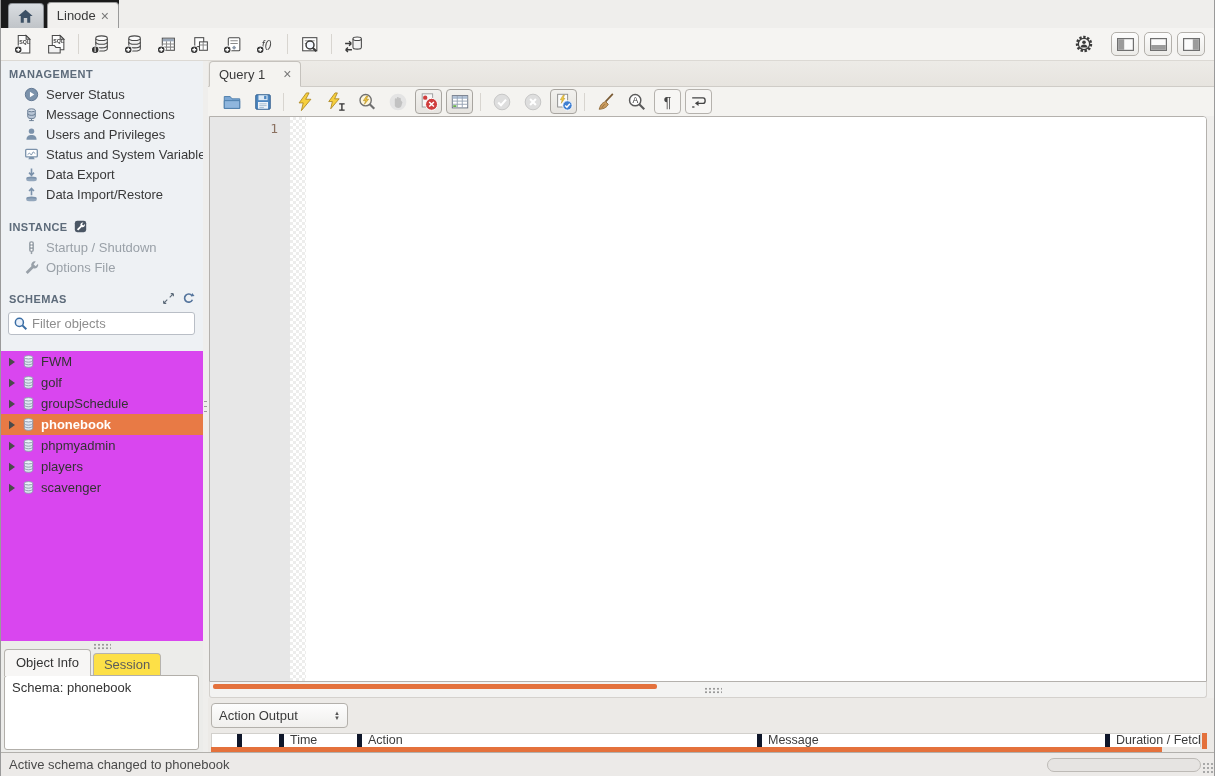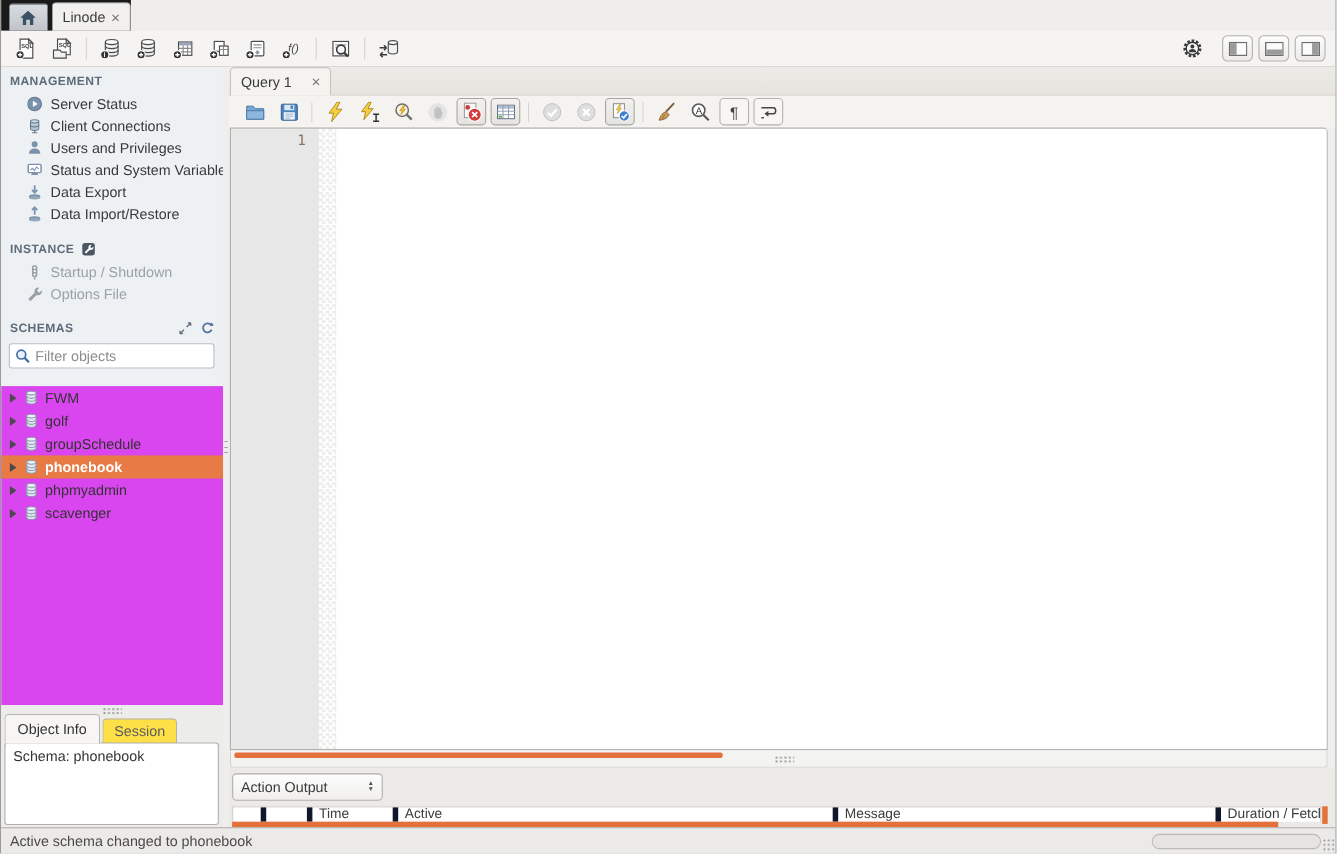--- a/index.html
+++ b/index.html
@@ -456,21 +456,21 @@
     <div class="nav-item">
       <svg>
           <use href="#sy-playcirc"></use>
         </svg>
       <span>Server Status</span>
     </div>
     <div class="nav-item">
       <svg>
           <use href="#sy-dbsm"></use>
         </svg>
-      <span>Client Connections</span>
+      <span>Message Connections</span>
     </div>
     <div class="nav-item">
       <svg>
           <use href="#sy-user"></use>
         </svg>
       <span>Users and Privileges</span>
     </div>
     <div class="nav-item">
       <svg>
           <use href="#sy-monitor"></use>
@@ -565,20 +565,29 @@
         <span>phonebook</span>
       </div>
       <div class="trow">
         <svg class="tri">
             <use href="#sy-tri"></use>
           </svg>
         <svg class="cyl">
             <use href="#sy-cyl"></use>
           </svg>
         <span>phpmyadmin</span>
+      </div>
+      <div class="trow">
+        <svg class="tri">
+            <use href="#sy-tri"></use>
+          </svg>
+        <svg class="cyl">
+            <use href="#sy-cyl"></use>
+          </svg>
+        <span>players</span>
       </div>
       <div class="trow">
         <svg class="tri">
             <use href="#sy-tri"></use>
           </svg>
         <svg class="cyl">
             <use href="#sy-cyl"></use>
           </svg>
         <span>scavenger</span>
       </div>
@@ -703,21 +712,21 @@
         <span>Action Output</span>
         <span class="spinner">
           <span>▲</span>
           <span>▼</span>
         </span>
       </div>
       <div class="otable">
         <div class="ocell" style="width:30px"></div>
         <div class="ocell" style="width:42px"></div>
         <div class="ocell" style="width:78px">Time</div>
-        <div class="ocell" style="width:400px">Active</div>
+        <div class="ocell" style="width:400px">Action</div>
         <div class="ocell" style="width:348px">Message</div>
         <div class="ocell" style="flex:1;border-right:none">Duration / Fetch</div>
       </div>
       <div class="orange-bar"></div>
       <div class="ovthumb"></div>
     </div>
   </main>
 
   <div class="statusbar">
     <span>Active schema changed to phonebook</span>

